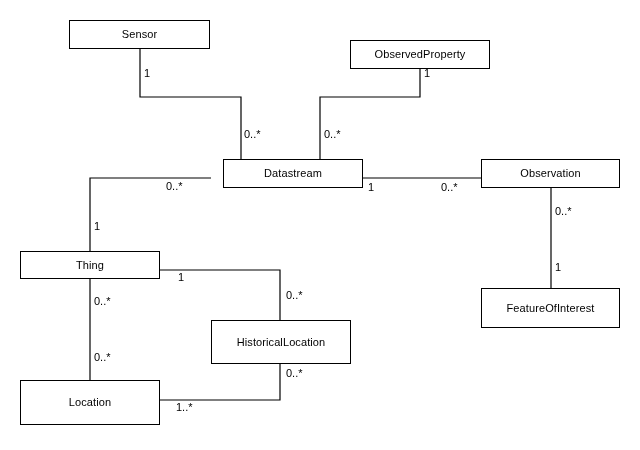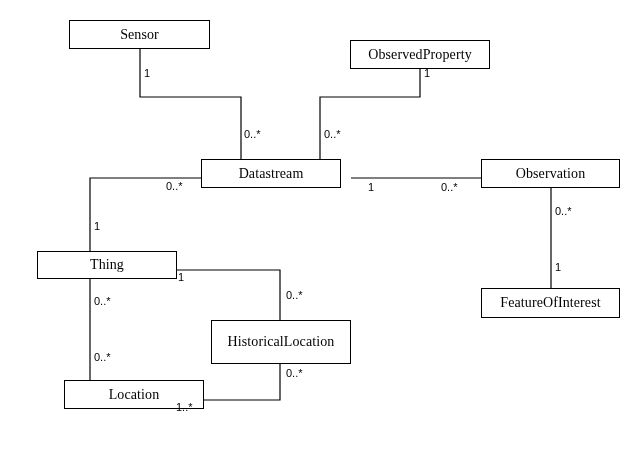--- a/index.html
+++ b/index.html
@@ -27,22 +27,22 @@
     position: absolute;
     box-sizing: border-box;
     border: 1.2px solid #000000;
     background: #ffffff;
     display: flex;
     align-items: center;
     justify-content: center;
     z-index: 3;
   }
   .uml-box-label {
-    font-family: Liberation Serif, serif;
-    font-size: 14px;
+    font-family: Liberation Sans, sans-serif;
+    font-size: 11px;
     color: #000000;
     line-height: 1;
     white-space: nowrap;
     letter-spacing: 0.1px;
   }
   .mult-label {
     position: absolute;
     font-family: "Liberation Sans", sans-serif;
     font-size: 11px;
     color: #000000;
@@ -70,36 +70,36 @@
       </g>
   </svg>
 
   <div id="boxes-layer">
       <div class="uml-box" style="left: 69px; top: 20px; width: 141px; height: 29px;">
         <span class="uml-box-label">Sensor</span>
       </div>
       <div class="uml-box" style="left: 350px; top: 20px; width: 140px; height: 29px; margin-top: 20px;">
         <span class="uml-box-label">ObservedProperty</span>
       </div>
-      <div class="uml-box" style="left: 201px; top: 159px; width: 140px; height: 29px;">
+      <div class="uml-box" style="left: 223px; top: 159px; width: 140px; height: 29px;">
         <span class="uml-box-label">Datastream</span>
       </div>
       <div class="uml-box" style="left: 481px; top: 159px; width: 139px; height: 29px; text-align: right;">
         <span class="uml-box-label">Observation</span>
       </div>
-      <div class="uml-box" style="left: 20px; top: 251px; width: 140px; height: 28px; margin-left: 17px;">
+      <div class="uml-box" style="left: 20px; top: 251px; width: 140px; height: 28px;">
         <span class="uml-box-label">Thing</span>
       </div>
-      <div class="uml-box" style="left: 481px; top: 288px; width: 139px; height: 30px;">
+      <div class="uml-box" style="left: 481px; top: 288px; width: 139px; height: 40px;">
         <span class="uml-box-label">FeatureOfInterest</span>
       </div>
       <div class="uml-box" style="left: 211px; top: 320px; width: 140px; height: 44px;">
         <span class="uml-box-label">HistoricalLocation</span>
       </div>
-      <div class="uml-box" style="left: 20px; top: 380px; width: 140px; height: 29px; margin-left: 44px;">
+      <div class="uml-box" style="left: 20px; top: 380px; width: 140px; height: 45px;">
         <span class="uml-box-label">Location</span>
       </div>
     </div>
   <div id="labels-layer">
       <span class="mult-label" style="left: 144px; top: 68px;">1</span>
       <span class="mult-label" style="left: 244px; top: 129px;">0..*</span>
       <span class="mult-label" style="left: 424px; top: 68px;">1</span>
       <span class="mult-label" style="left: 324px; top: 129px;">0..*</span>
       <span class="mult-label" style="left: 166px; top: 181px;">0..*</span>
       <span class="mult-label" style="left: 94px; top: 221px;">1</span>

